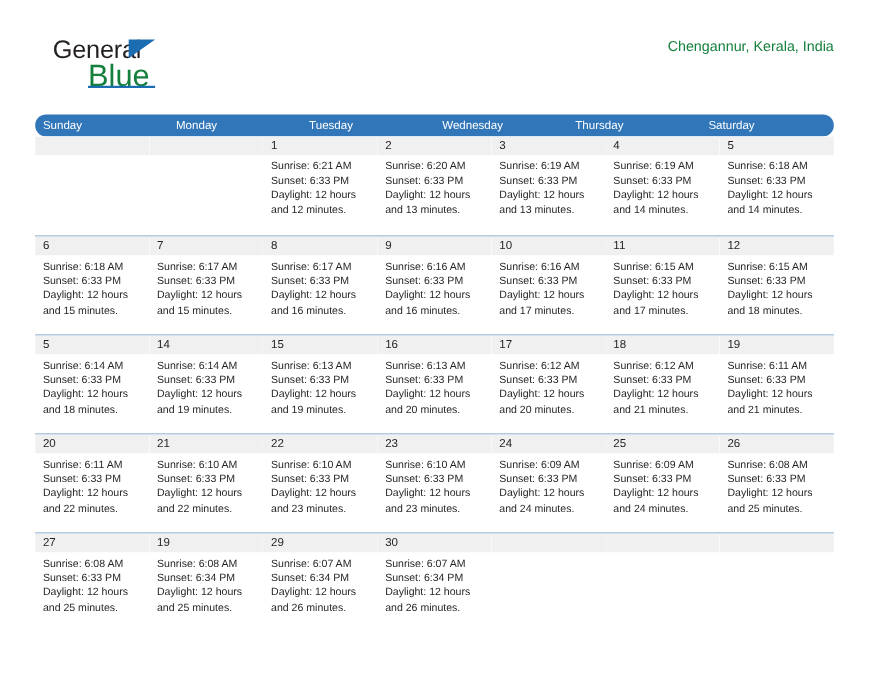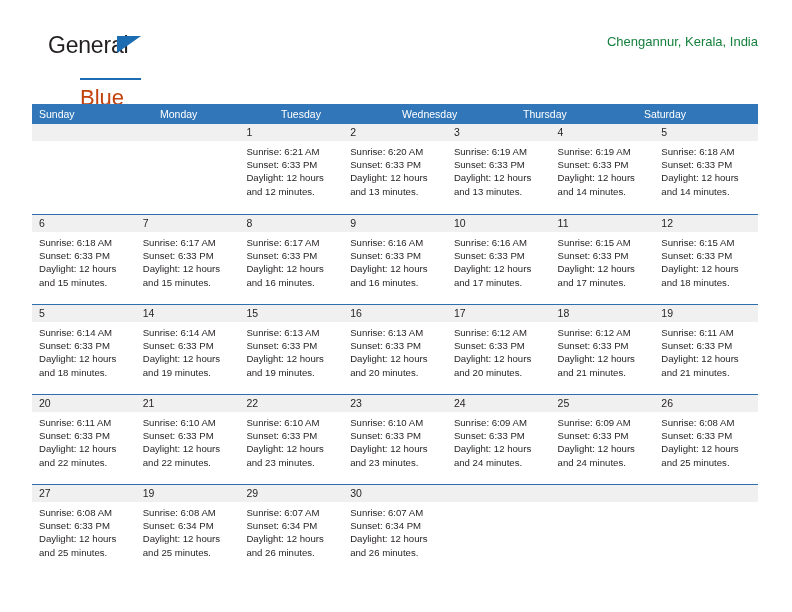--- a/index.html
+++ b/index.html
@@ -52,24 +52,23 @@
     top: 2px;
     width: 0;
     height: 0;
     border-left: 24px solid #1b6cb0;
     border-bottom: 17px solid transparent;
   }
   .logo-blue {
     position: absolute;
     left: 32px;
     top: 21px;
-    font-size: 22px;
-    color: #c2410c;
+    font-size: 28px;
+    color: #15803d;
     line-height: 1;
-    margin-top: 32px;
   }
   .logo-underline {
     position: absolute;
     left: 32px;
     top: 44px;
     width: 61px;
     height: 2px;
     background: #1b6cb0;
   }
 
@@ -97,20 +96,21 @@
   .calendar {
     position: absolute;
     left: 32px;
     top: 104px;
     width: 726px;
   }
   .dow-row {
     display: flex;
     background: #3176b9;
     height: 20px;
+    border-radius: 10px;
   }
   .dow-cell {
     flex: 1 1 0;
     color: #ffffff;
     font-size: 10.5px;
     line-height: 20px;
     padding-left: 7px;
     box-sizing: border-box;
     overflow: hidden;
     white-space: nowrap;

